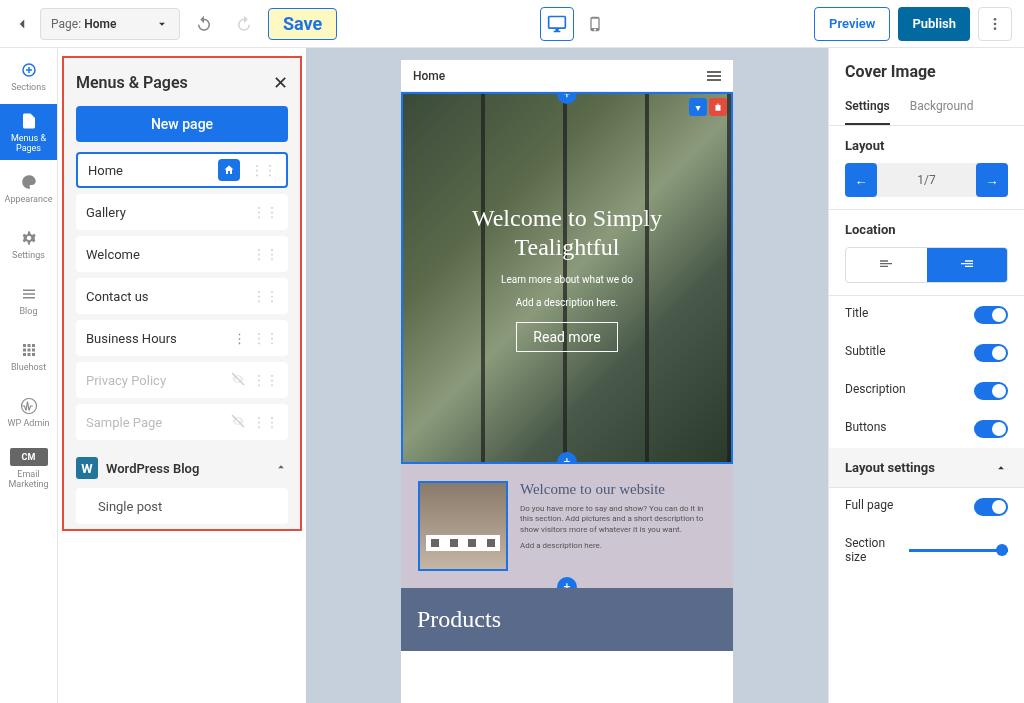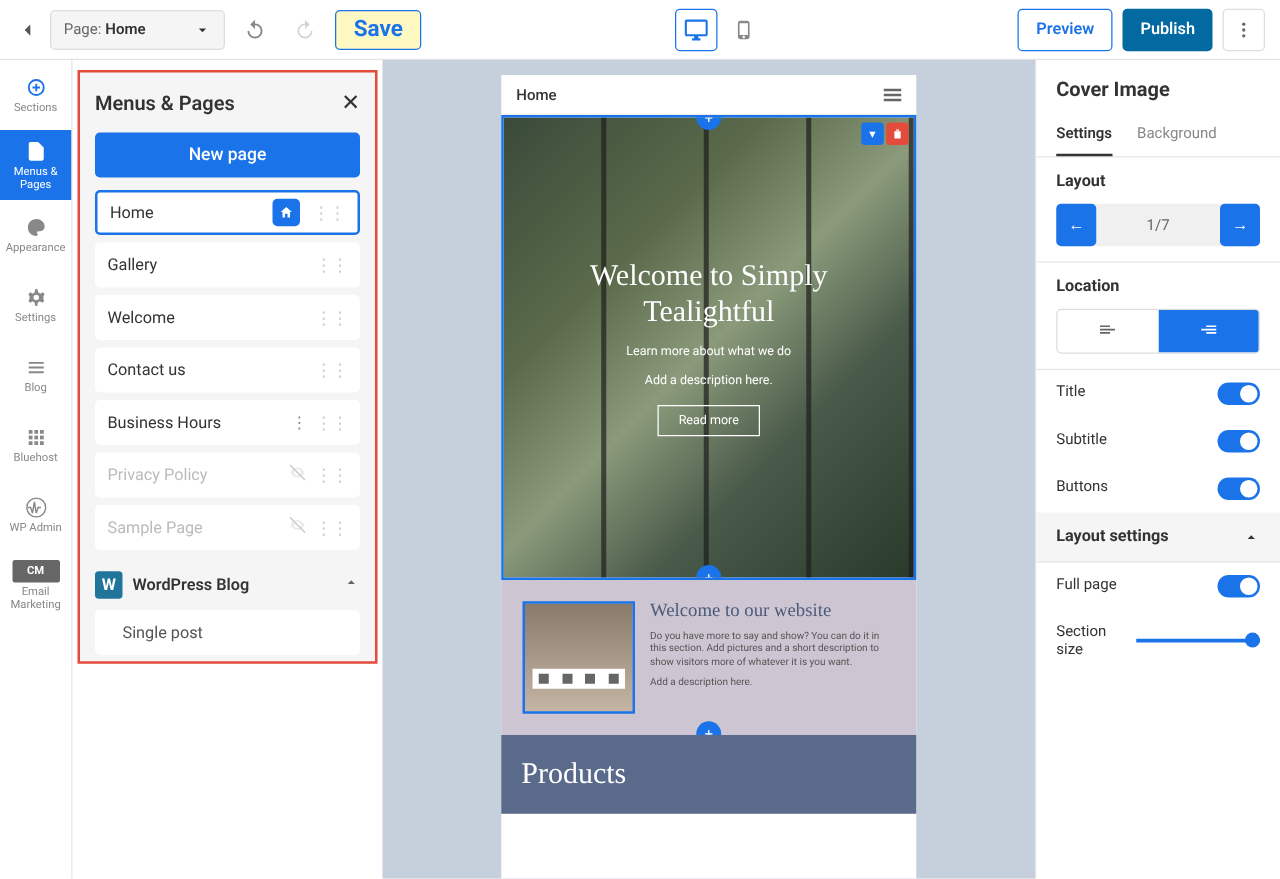--- a/index.html
+++ b/index.html
@@ -44,21 +44,21 @@
 .canvas-top{height:32px;border-bottom:1px solid #eee;display:flex;align-items:center;padding:0 12px;justify-content:space-between;font-size:12px;font-weight:500}
 .hamb{display:flex;flex-direction:column;gap:2px}
 .hamb span{width:14px;height:2px;background:#666}
 .cover{position:relative;height:372px;background:linear-gradient(135deg,#3a4a3a 0%,#5a6a4a 30%,#8a9a7a 50%,#4a5a4a 70%,#2a3a2a 100%);border:2px solid #1a73e8;display:flex;align-items:center;justify-content:center;color:#fff;overflow:hidden}
 .windows{position:absolute;inset:0;display:flex}
 .windows div{flex:1;border-right:4px solid rgba(30,30,30,0.7)}
 .cover-content{position:relative;z-index:2;text-align:center;padding:0 20px}
 .cover-title{font-size:24px;font-weight:400;line-height:1.2;margin-bottom:12px;font-family:Georgia,serif}
 .cover-sub{font-size:10px;margin-bottom:12px}
 .cover-desc{font-size:10px;margin-bottom:14px}
-.cover-btn{display:inline-block;border:1px solid #fff;padding:6px 16px;font-size:10px;color:#fff;cursor:pointer}
+.cover-btn{display:inline-block;border:1px solid #fff;padding:6px 16px;font-size:14px;color:#fff;cursor:pointer}
 .edge-handle{position:absolute;width:20px;height:20px;background:#1a73e8;color:#fff;border-radius:50%;display:flex;align-items:center;justify-content:center;font-size:12px}
 .edge-plus-top{top:-10px;left:50%;transform:translateX(-50%)}
 .edge-plus-bottom{bottom:-10px;left:50%;transform:translateX(-50%)}
 .mini-controls{position:absolute;top:4px;right:4px;display:flex;gap:2px;z-index:3}
 .mini-controls span{width:18px;height:18px;border-radius:3px;display:flex;align-items:center;justify-content:center;color:#fff;font-size:10px;cursor:pointer}
 .mc-blue{background:#1a73e8}
 .mc-red{background:#e34b3d}
 .welcome-block{background:#cdc5d1;padding:16px;display:flex;gap:12px;position:relative;border:1px solid transparent}
 .wb-thumb{width:90px;height:90px;border:2px solid #1a73e8;position:relative;background:linear-gradient(#8a7a6a,#c5b5a5);flex-shrink:0}
 .wb-thumb-bar{position:absolute;bottom:18px;left:6px;right:6px;height:16px;background:#fff;display:flex;align-items:center;justify-content:space-around}
@@ -351,20 +351,24 @@
     </div>
     <div class="toggle-row">
         <span>Title</span>
         <div class="toggle"></div>
       </div>
     <div class="toggle-row">
         <span>Subtitle</span>
         <div class="toggle"></div>
       </div>
     <div class="toggle-row">
+        <span>Description</span>
+        <div class="toggle"></div>
+      </div>
+    <div class="toggle-row">
         <span>Buttons</span>
         <div class="toggle"></div>
       </div>
     <div class="sr-header">
         <span>Layout settings</span>
         <svg viewBox="0 0 24 24" width="14" height="14">
           <path d="M7 14l5-5 5 5z"></path>
         </svg>
       </div>
     <div class="toggle-row">

